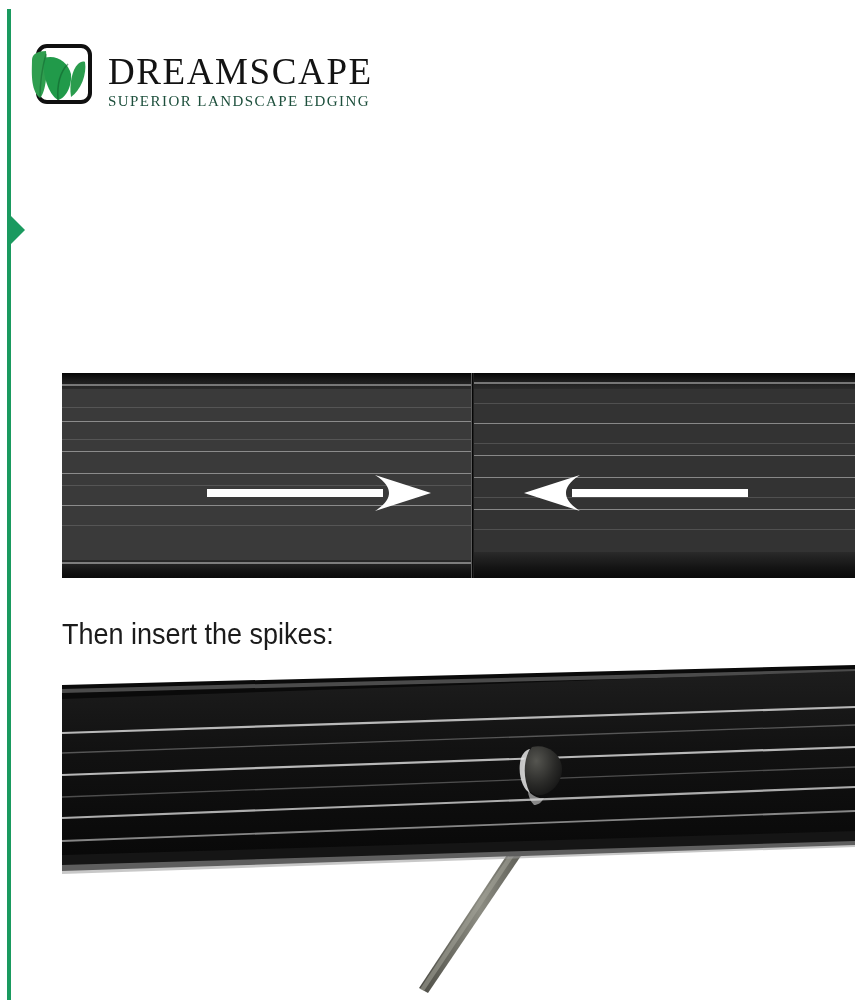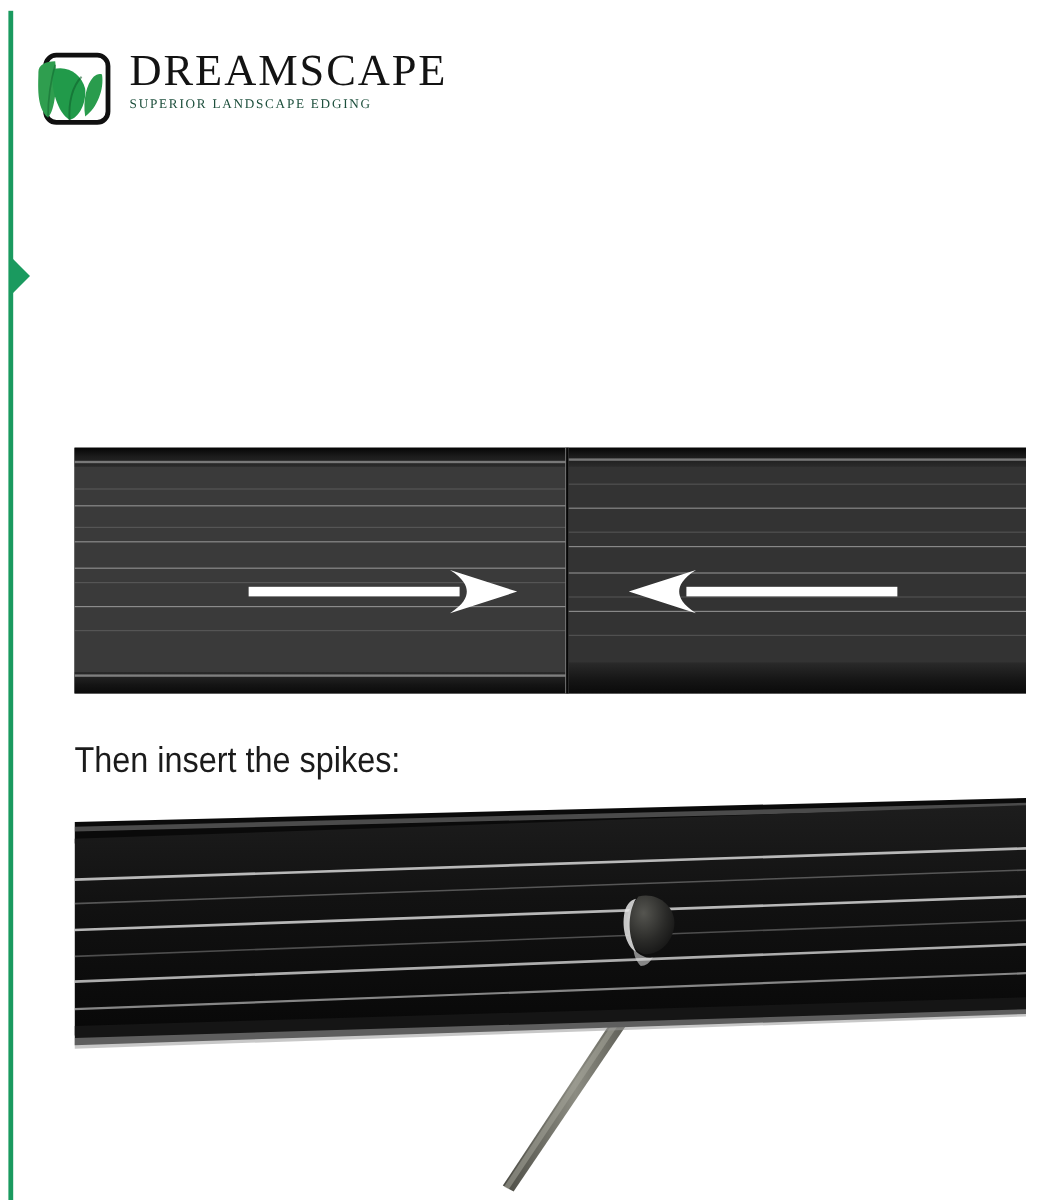--- a/index.html
+++ b/index.html
@@ -39,21 +39,21 @@
     border-bottom: 16px solid transparent;
     border-left: 16px solid #1a9a5f;
   }
 
   
   .header {
     position: absolute;
     left: 28px;
     top: 40px;
     display: flex;
-    align-items: flex-start;
+    align-items: flex-end;
   }
   .logo-mark {
     position: relative;
     width: 66px;
     height: 70px;
     flex: 0 0 auto;
   }
   .logo-mark svg { display: block; }
   .logo-text {
     margin-left: 14px;
@@ -62,21 +62,21 @@
   .brand-name {
     font-family: "Liberation Serif", serif;
     font-size: 37px;
     letter-spacing: 1.6px;
     color: #131313;
     line-height: 0.98;
     white-space: nowrap;
   }
   .brand-tagline {
     font-family: "Liberation Serif", serif;
-    font-size: 11px;
+    font-size: 15px;
     letter-spacing: 1.45px;
     color: #1d4f3c;
     margin-top: 3px;
     white-space: nowrap;
   }
 
   
   .content {
     position: absolute;
     left: 62px;

